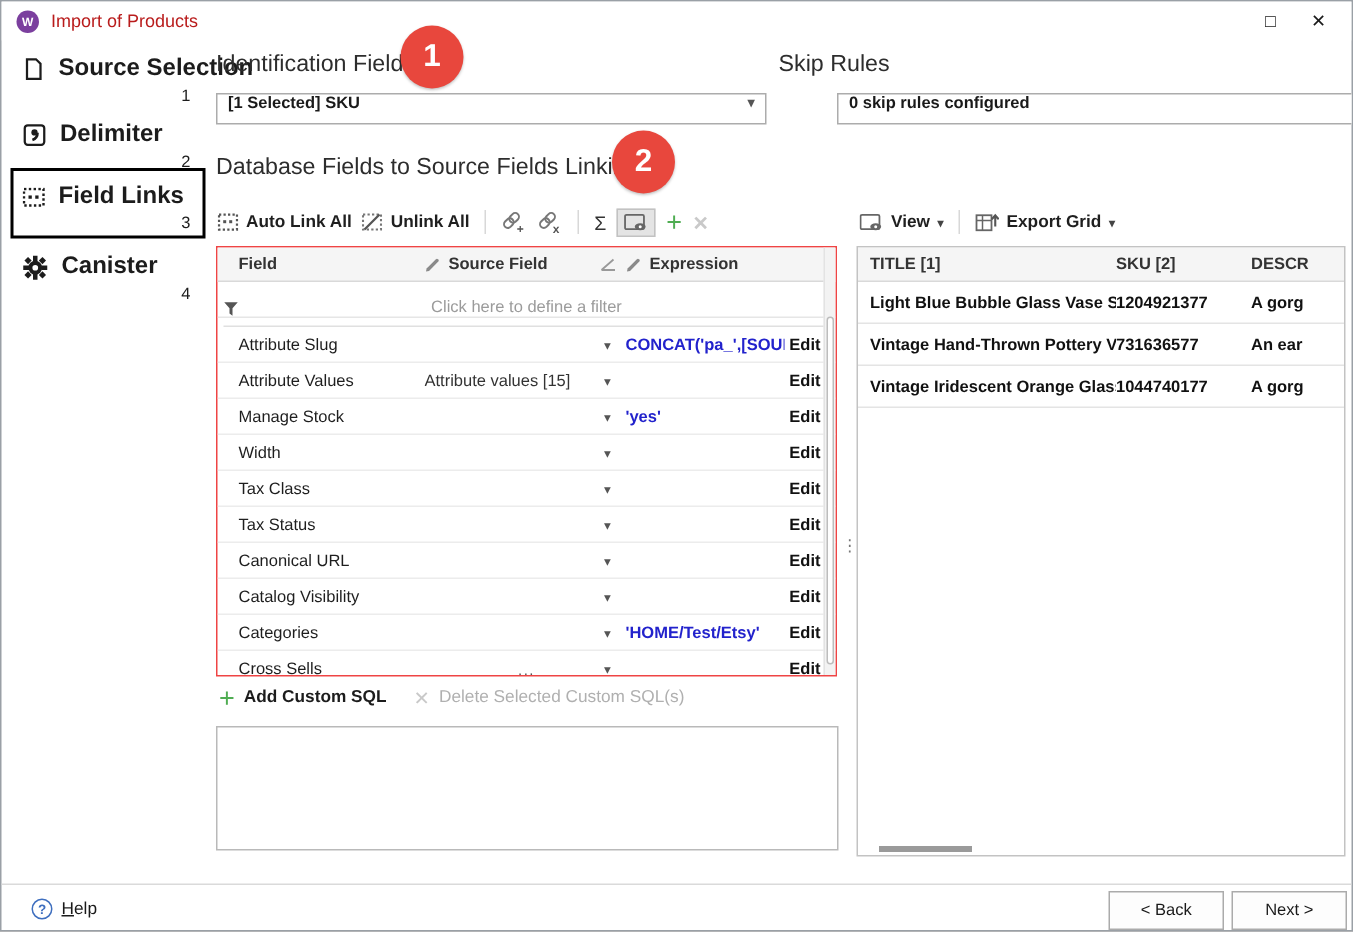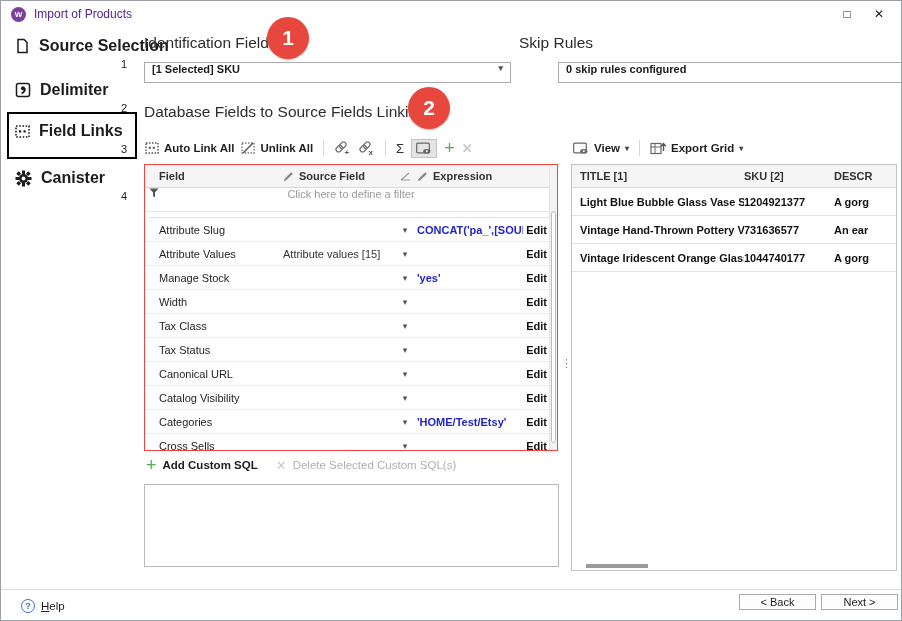--- a/index.html
+++ b/index.html
@@ -8,21 +8,21 @@
   #window {
     position: relative; width: 902px; height: 621px;
     background: #fff; border: 1px solid #9aa0a6; overflow: hidden;
   }
   
   .titlebar { position:absolute; left:0; top:0; width:100%; height:26px;
     display:flex; align-items:center; padding-left:10px; background:#fff; }
   .appicon { width:15px; height:15px; border-radius:50%; background:#7b3f9e;
     color:#fff; font-size:8px; font-weight:700; display:flex; align-items:center;
     justify-content:center; margin-right:8px; }
-  .apptitle { font-size:12px; color:#4c1d95; }
+  .apptitle { font-size:12px; color:#b91c1c; }
   .winctrls { margin-left:auto; display:flex; align-items:center; padding-right:6px; }
   .wbtn { width:32px; height:22px; display:flex; align-items:center;
     justify-content:center; font-size:12px; color:#1a1a1a; cursor:default; }
 
   
   .sstep { position:absolute; left:14px; width:112px; display:flex; flex-direction:column; }
   .srow { display:flex; align-items:center; gap:9px; }
   .slabel { font-size:16px; font-weight:700; color:#1c1c1c; white-space:nowrap; }
   .snum { align-self:flex-end; font-size:11px; color:#1c1c1c; margin-top:3px; }
   #step1 { top:36px; } #step2 { top:80px; } #step4 { top:168px; }
@@ -67,21 +67,21 @@
   #grid-left { position:absolute; left:143px; top:163px; width:414px; height:287px;
     border:1px solid #ef4444; background:#fff; overflow:hidden; }
   .ghead { height:23px; background:#f5f5f5; border-bottom:1px solid #d9d9d9;
     display:flex; align-items:center; font-size:11px; font-weight:700; color:#333; }
   .h-field { width:138px; padding-left:14px; }
   .h-source, .h-expr { display:flex; align-items:center; gap:5px; }
   .h-source { width:110px; }
   .h-sort { width:24px; display:flex; justify-content:center; }
   .h-expr { flex:1; }
   .gfilter { position:relative; height:24px; border-bottom:1px solid #e6e6e6;
-    display:flex; align-items:flex-start; }
+    display:flex; align-items:flex-end; }
   .gfilter .ftext { position:absolute; left:0; width:100%; text-align:center;
     font-size:11px; color:#9b9b9b; }
   .gfilter .funnel { margin-left:4px; z-index:2; }
   .gband { height:6px; margin:0 4px; border-bottom:1px solid #e0e0e0; }
   .grow { height:24px; display:flex; align-items:center; border-bottom:1px solid #ececec;
     font-size:11px; color:#1e1e1e; }
   .c-field { width:138px; padding-left:14px; white-space:nowrap; overflow:hidden; }
   .c-source { width:110px; color:#333; white-space:nowrap; overflow:hidden; }
   .c-arrow { width:24px; text-align:center; font-size:9px; color:#555; }
   .c-expr { flex:1; color:#2222cc; font-weight:700; white-space:nowrap; overflow:hidden; }
@@ -120,21 +120,21 @@
 
   
   .footline { position:absolute; left:0; top:588px; width:100%;
     border-top:1px solid #dadada; }
   #help { position:absolute; left:20px; top:598px; display:flex; gap:6px;
     align-items:center; font-size:11.5px; color:#1a1a1a; }
   .help-label::first-letter { text-decoration: underline; }
   .helpicon { width:14px; height:14px; border-radius:50%; border:1.5px solid #3f6fbf;
     color:#3f6fbf; font-size:9px; font-weight:700; display:flex; align-items:center;
     justify-content:center; }
-  .btn { position:absolute; top:593px; width:77px; height:16px; border:1px solid #ababab;
+  .btn { position:absolute; top:593px; width:77px; height:26px; border:1px solid #ababab;
     background:#fdfdfd; font-size:11px; color:#1a1a1a; display:flex; align-items:center;
     justify-content:center; cursor:default; }
   #btn-back { left:738px; } #btn-next { left:820px; }
 
   svg { display:block; }
 </style>
 </head>
 <body>
 
 <div id="window">

